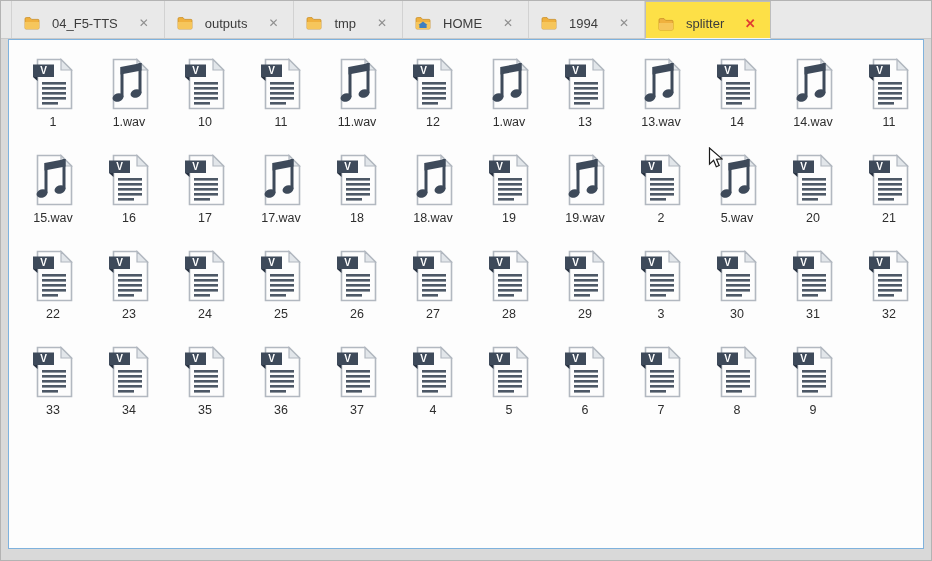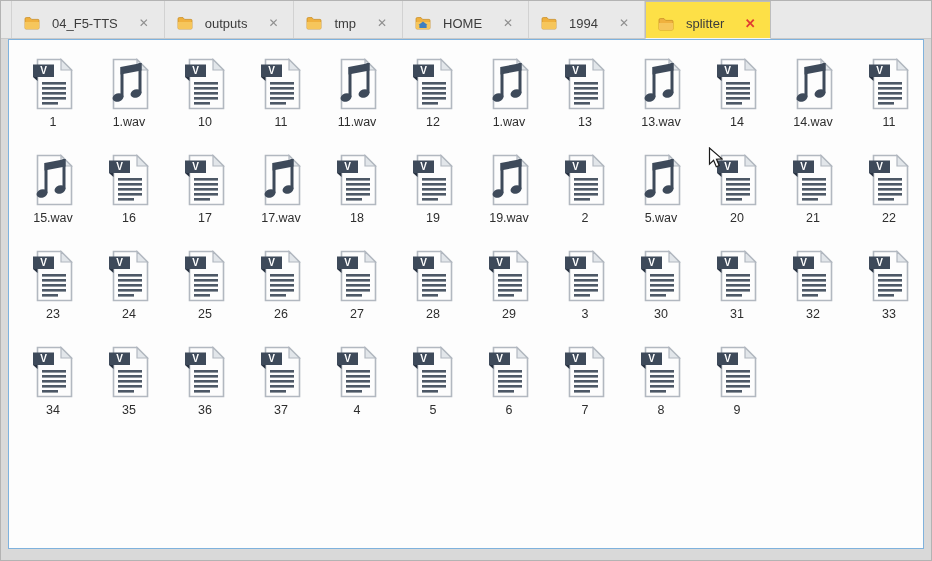--- a/index.html
+++ b/index.html
@@ -418,88 +418,104 @@
     <rect x="11" y="24" width="24" height="2.6" fill="#4d5866"></rect>
     <rect x="11" y="29" width="24" height="2.6" fill="#4d5866"></rect>
     <rect x="11" y="34" width="24" height="2.6" fill="#4d5866"></rect>
     <rect x="11" y="39" width="24" height="2.6" fill="#4d5866"></rect>
     <rect x="11" y="44" width="16" height="2.6" fill="#4d5866"></rect>
   </svg>
 </span>
     <span class="file-label">18</span>
   </div>
 
-
-  <div class="file-item">
-    <span class="icon-holder">
-  <svg viewBox="0 0 44 52" width="44" height="52">
-    <path d="M6.5 1.5 H30 L40.5 12 V50.5 H6.5 Z" fill="#fdfdfd" stroke="#b2b8c0" stroke-width="1.6"></path>
-    <path d="M30 1.5 L30 12 H40.5 Z" fill="#e2e6ea" stroke="#b2b8c0" stroke-width="1.2"></path>
-    <polygon points="2,19 6.5,19 6.5,23" fill="#273140"></polygon>
-    <rect x="2" y="6.5" width="21" height="12.5" fill="#3e4a5a"></rect>
-    <text x="12.5" y="16.4" fill="#ffffff" font-size="10" font-weight="bold" text-anchor="middle" font-family="Liberation Sans, sans-serif">V</text>
-    <rect x="11" y="24" width="24" height="2.6" fill="#4d5866"></rect>
-    <rect x="11" y="29" width="24" height="2.6" fill="#4d5866"></rect>
-    <rect x="11" y="34" width="24" height="2.6" fill="#4d5866"></rect>
-    <rect x="11" y="39" width="24" height="2.6" fill="#4d5866"></rect>
-    <rect x="11" y="44" width="16" height="2.6" fill="#4d5866"></rect>
-  </svg>
-</span>
-    <span class="file-label">19</span>
-  </div>
-
   <div class="file-item">
     <span class="icon-holder">
   <svg viewBox="0 0 44 52" width="44" height="52">
     <path d="M6.5 1.5 H30 L40.5 12 V50.5 H6.5 Z" fill="#fdfdfd" stroke="#b2b8c0" stroke-width="1.6"></path>
     <path d="M30 1.5 L30 12 H40.5 Z" fill="#e2e6ea" stroke="#b2b8c0" stroke-width="1.2"></path>
     <g fill="#3e4a5a">
       <polygon points="13.5,9 34.5,5 34.5,12.5 13.5,16.5"></polygon>
       <rect x="13.5" y="9" width="3" height="30"></rect>
       <rect x="31.5" y="5" width="3" height="30"></rect>
       <ellipse cx="11" cy="39.5" rx="5.6" ry="4.1" transform="rotate(-18 11 39.5)"></ellipse>
       <ellipse cx="29" cy="35.5" rx="5.6" ry="4.1" transform="rotate(-18 29 35.5)"></ellipse>
     </g>
   </svg>
 </span>
-    <span class="file-label">19.wav</span>
-  </div>
-
-  <div class="file-item">
-    <span class="icon-holder">
-  <svg viewBox="0 0 44 52" width="44" height="52">
-    <path d="M6.5 1.5 H30 L40.5 12 V50.5 H6.5 Z" fill="#fdfdfd" stroke="#b2b8c0" stroke-width="1.6"></path>
-    <path d="M30 1.5 L30 12 H40.5 Z" fill="#e2e6ea" stroke="#b2b8c0" stroke-width="1.2"></path>
-    <polygon points="2,19 6.5,19 6.5,23" fill="#273140"></polygon>
-    <rect x="2" y="6.5" width="21" height="12.5" fill="#3e4a5a"></rect>
-    <text x="12.5" y="16.4" fill="#ffffff" font-size="10" font-weight="bold" text-anchor="middle" font-family="Liberation Sans, sans-serif">V</text>
-    <rect x="11" y="24" width="24" height="2.6" fill="#4d5866"></rect>
-    <rect x="11" y="29" width="24" height="2.6" fill="#4d5866"></rect>
-    <rect x="11" y="34" width="24" height="2.6" fill="#4d5866"></rect>
-    <rect x="11" y="39" width="24" height="2.6" fill="#4d5866"></rect>
-    <rect x="11" y="44" width="16" height="2.6" fill="#4d5866"></rect>
-  </svg>
-</span>
-    <span class="file-label">2</span>
+    <span class="file-label">18.wav</span>
+  </div>
+
+  <div class="file-item">
+    <span class="icon-holder">
+  <svg viewBox="0 0 44 52" width="44" height="52">
+    <path d="M6.5 1.5 H30 L40.5 12 V50.5 H6.5 Z" fill="#fdfdfd" stroke="#b2b8c0" stroke-width="1.6"></path>
+    <path d="M30 1.5 L30 12 H40.5 Z" fill="#e2e6ea" stroke="#b2b8c0" stroke-width="1.2"></path>
+    <polygon points="2,19 6.5,19 6.5,23" fill="#273140"></polygon>
+    <rect x="2" y="6.5" width="21" height="12.5" fill="#3e4a5a"></rect>
+    <text x="12.5" y="16.4" fill="#ffffff" font-size="10" font-weight="bold" text-anchor="middle" font-family="Liberation Sans, sans-serif">V</text>
+    <rect x="11" y="24" width="24" height="2.6" fill="#4d5866"></rect>
+    <rect x="11" y="29" width="24" height="2.6" fill="#4d5866"></rect>
+    <rect x="11" y="34" width="24" height="2.6" fill="#4d5866"></rect>
+    <rect x="11" y="39" width="24" height="2.6" fill="#4d5866"></rect>
+    <rect x="11" y="44" width="16" height="2.6" fill="#4d5866"></rect>
+  </svg>
+</span>
+    <span class="file-label">19</span>
   </div>
 
   <div class="file-item">
     <span class="icon-holder">
   <svg viewBox="0 0 44 52" width="44" height="52">
     <path d="M6.5 1.5 H30 L40.5 12 V50.5 H6.5 Z" fill="#fdfdfd" stroke="#b2b8c0" stroke-width="1.6"></path>
     <path d="M30 1.5 L30 12 H40.5 Z" fill="#e2e6ea" stroke="#b2b8c0" stroke-width="1.2"></path>
     <g fill="#3e4a5a">
       <polygon points="13.5,9 34.5,5 34.5,12.5 13.5,16.5"></polygon>
       <rect x="13.5" y="9" width="3" height="30"></rect>
       <rect x="31.5" y="5" width="3" height="30"></rect>
       <ellipse cx="11" cy="39.5" rx="5.6" ry="4.1" transform="rotate(-18 11 39.5)"></ellipse>
       <ellipse cx="29" cy="35.5" rx="5.6" ry="4.1" transform="rotate(-18 29 35.5)"></ellipse>
     </g>
   </svg>
 </span>
+    <span class="file-label">19.wav</span>
+  </div>
+
+  <div class="file-item">
+    <span class="icon-holder">
+  <svg viewBox="0 0 44 52" width="44" height="52">
+    <path d="M6.5 1.5 H30 L40.5 12 V50.5 H6.5 Z" fill="#fdfdfd" stroke="#b2b8c0" stroke-width="1.6"></path>
+    <path d="M30 1.5 L30 12 H40.5 Z" fill="#e2e6ea" stroke="#b2b8c0" stroke-width="1.2"></path>
+    <polygon points="2,19 6.5,19 6.5,23" fill="#273140"></polygon>
+    <rect x="2" y="6.5" width="21" height="12.5" fill="#3e4a5a"></rect>
+    <text x="12.5" y="16.4" fill="#ffffff" font-size="10" font-weight="bold" text-anchor="middle" font-family="Liberation Sans, sans-serif">V</text>
+    <rect x="11" y="24" width="24" height="2.6" fill="#4d5866"></rect>
+    <rect x="11" y="29" width="24" height="2.6" fill="#4d5866"></rect>
+    <rect x="11" y="34" width="24" height="2.6" fill="#4d5866"></rect>
+    <rect x="11" y="39" width="24" height="2.6" fill="#4d5866"></rect>
+    <rect x="11" y="44" width="16" height="2.6" fill="#4d5866"></rect>
+  </svg>
+</span>
+    <span class="file-label">2</span>
+  </div>
+
+  <div class="file-item">
+    <span class="icon-holder">
+  <svg viewBox="0 0 44 52" width="44" height="52">
+    <path d="M6.5 1.5 H30 L40.5 12 V50.5 H6.5 Z" fill="#fdfdfd" stroke="#b2b8c0" stroke-width="1.6"></path>
+    <path d="M30 1.5 L30 12 H40.5 Z" fill="#e2e6ea" stroke="#b2b8c0" stroke-width="1.2"></path>
+    <g fill="#3e4a5a">
+      <polygon points="13.5,9 34.5,5 34.5,12.5 13.5,16.5"></polygon>
+      <rect x="13.5" y="9" width="3" height="30"></rect>
+      <rect x="31.5" y="5" width="3" height="30"></rect>
+      <ellipse cx="11" cy="39.5" rx="5.6" ry="4.1" transform="rotate(-18 11 39.5)"></ellipse>
+      <ellipse cx="29" cy="35.5" rx="5.6" ry="4.1" transform="rotate(-18 29 35.5)"></ellipse>
+    </g>
+  </svg>
+</span>
     <span class="file-label">5.wav</span>
   </div>
 
   <div class="file-item">
     <span class="icon-holder">
   <svg viewBox="0 0 44 52" width="44" height="52">
     <path d="M6.5 1.5 H30 L40.5 12 V50.5 H6.5 Z" fill="#fdfdfd" stroke="#b2b8c0" stroke-width="1.6"></path>
     <path d="M30 1.5 L30 12 H40.5 Z" fill="#e2e6ea" stroke="#b2b8c0" stroke-width="1.2"></path>
     <polygon points="2,19 6.5,19 6.5,23" fill="#273140"></polygon>
     <rect x="2" y="6.5" width="21" height="12.5" fill="#3e4a5a"></rect>

